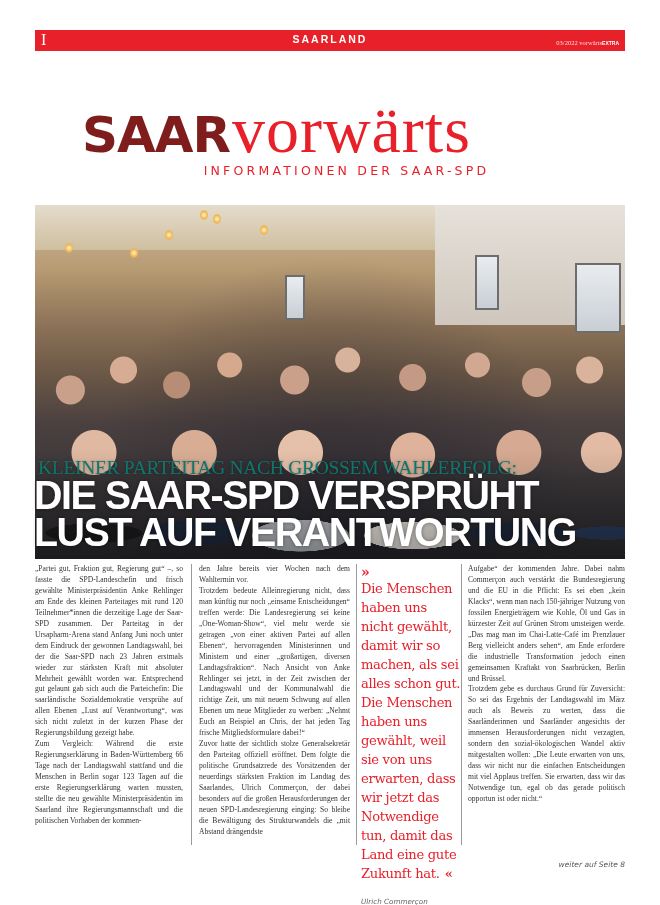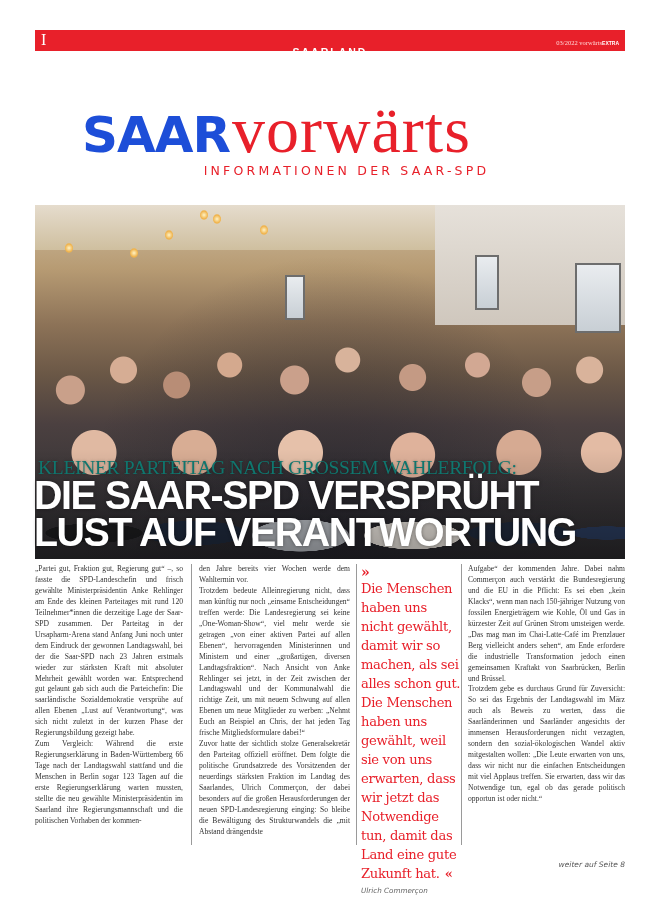--- a/index.html
+++ b/index.html
@@ -8,36 +8,36 @@
 
     .top-bar {
       position: absolute; left: 35px; top: 30px; width: 590px; height: 21px;
       background: #e8202a;
     }
     .top-bar .page-num {
       position: absolute; left: 6px; top: 2px; color: #fff;
       font-family: "Liberation Serif", serif; font-size: 16px; line-height: 16px;
     }
     .top-bar .section {
-      position: absolute; left: 0; right: 0; top: 16px; text-align: center;
+      position: absolute; left: 0; right: 0; top: 3px; text-align: center;
       color: #fff; font-family: "Liberation Sans", sans-serif; font-weight: bold;
       font-size: 10.5px; letter-spacing: 2px;
     }
     .top-bar .issue {
       position: absolute; right: 6px; top: 9px; color: #ffd6d6;
       font-family: "Liberation Serif", serif; font-size: 6.5px;
     }
     .top-bar .issue b { font-family: "Liberation Sans", sans-serif; font-size: 5px; color: #fff; }
 
     .masthead {
       position: absolute; left: 82px; top: 92px; height: 70px; white-space: nowrap;
     }
     .masthead .saar {
       font-family: "DejaVu Sans", sans-serif; font-weight: bold; font-size: 50px;
-      color: #1d4ed8; letter-spacing: -1px; vertical-align: baseline;
+      color: #7f1d1d; letter-spacing: -1px; vertical-align: baseline;
     }
     .masthead .vorwaerts {
       font-family: "Liberation Serif", serif; font-size: 66px; color: #e8202a;
       letter-spacing: 1px; vertical-align: baseline; margin-left: 2px;
     }
     .tagline {
       position: absolute; left: 0; right: 0; top: 163px; text-align: center;
       color: #e8202a; font-family: "DejaVu Sans", sans-serif; font-size: 12.5px;
       letter-spacing: 3.2px; padding-left: 33px;
     }
@@ -125,21 +125,21 @@
     .vline { position: absolute; width: 1px; background: #9a9a9a; }
 
     .quote {
       position: absolute; left: 361px; top: 566px; width: 100px; color: #e8202a;
       font-family: "DejaVu Serif", serif;
     }
     .quote .open-mark { font-weight: bold; font-size: 14px; line-height: 12px; }
     .quote .qtext { font-size: 13.1px; line-height: 14px; letter-spacing: -0.3px; }
     .quote .close-mark { font-weight: bold; font-size: 13px; }
     .quote .author {
-      margin-top: 4px; color: #666; font-family: "DejaVu Sans", sans-serif;
+      margin-top: 15px; color: #666; font-family: "DejaVu Sans", sans-serif;
       font-style: italic; font-size: 7.2px;
     }
     .continued {
       position: absolute; right: 35px; top: 860px; color: #555;
       font-family: "DejaVu Sans", sans-serif; font-style: italic; font-size: 7.5px;
     }
   </style>
 </head>
 <body>
 
@@ -177,21 +177,21 @@
   <div>LUST AUF VERANTWORTUNG</div>
 </div>
 
 <div class="col col1">
   <p>„Partei gut, Fraktion gut, Regierung gut“ –, so fasste die SPD-Landeschefin und frisch gewählte Ministerpräsidentin Anke Rehlinger am Ende des kleinen Parteitages mit rund 120 Teilnehmer*innen die derzeitige Lage der Saar-SPD zusammen. Der Parteitag in der Ursapharm-Arena stand Anfang Juni noch unter dem Eindruck der gewonnen Landtagswahl, bei der die Saar-SPD nach 23 Jahren erstmals wieder zur stärksten Kraft mit absoluter Mehrheit gewählt worden war. Entsprechend gut gelaunt gab sich auch die Parteichefin: Die saarländische Sozialdemokratie versprühe auf allen Ebenen „Lust auf Verantwortung“, was sich nicht zuletzt in der kurzen Phase der Regierungsbildung gezeigt habe.</p>
   <p>Zum Vergleich: Während die erste Regierungserklärung in Baden-Württemberg 66 Tage nach der Landtagswahl stattfand und die Menschen in Berlin sogar 123 Tagen auf die erste Regierungserklärung warten mussten, stellte die neu gewählte Ministerpräsidentin im Saarland ihre Regierungsmannschaft und die politischen Vorhaben der kommen-</p>
 </div>
 <div class="vline" style="left:191px;top:564px;height:281px;"></div>
 
 <div class="col col2">
-  <p>den Jahre bereits vier Wochen werde dem Wahltermin vor.</p>
+  <p>den Jahre bereits vier Wochen nach dem Wahltermin vor.</p>
   <p>Trotzdem bedeute Alleinregierung nicht, dass man künftig nur noch „einsame Entscheidungen“ treffen werde: Die Landesregierung sei keine „One-Woman-Show“, viel mehr werde sie getragen „von einer aktiven Partei auf allen Ebenen“, hervorragenden Ministerinnen und Ministern und einer „großartigen, diversen Landtagsfraktion“. Nach Ansicht von Anke Rehlinger sei jetzt, in der Zeit zwischen der Landtagswahl und der Kommunalwahl die richtige Zeit, um mit neuem Schwung auf allen Ebenen um neue Mitglieder zu werben: „Nehmt Euch an Beispiel an Chris, der hat jeden Tag frische Mitgliedsformulare dabei!“</p>
   <p>Zuvor hatte der sichtlich stolze Generalsekretär den Parteitag offiziell eröffnet. Dem folgte die politische Grundsatzrede des Vorsitzenden der neuerdings stärksten Fraktion im Landtag des Saarlandes, Ulrich Commerçon, der dabei besonders auf die großen Herausforderungen der neuen SPD-Landesregierung einging: So bleibe die Bewältigung des Strukturwandels die „mit Abstand drängendste</p>
 </div>
 <div class="vline" style="left:356px;top:564px;height:281px;"></div>
 
 <div class="quote">
   <div class="open-mark">»</div>
   <span class="qtext">Die Menschen haben uns nicht gewählt, damit wir so machen, als sei alles schon gut. Die Menschen haben uns gewählt, weil sie von uns erwarten, dass wir jetzt das Notwendige tun, damit das Land eine gute Zukunft hat.</span>
   <span class="close-mark">«</span>
   <div class="author">Ulrich Commerçon</div>

